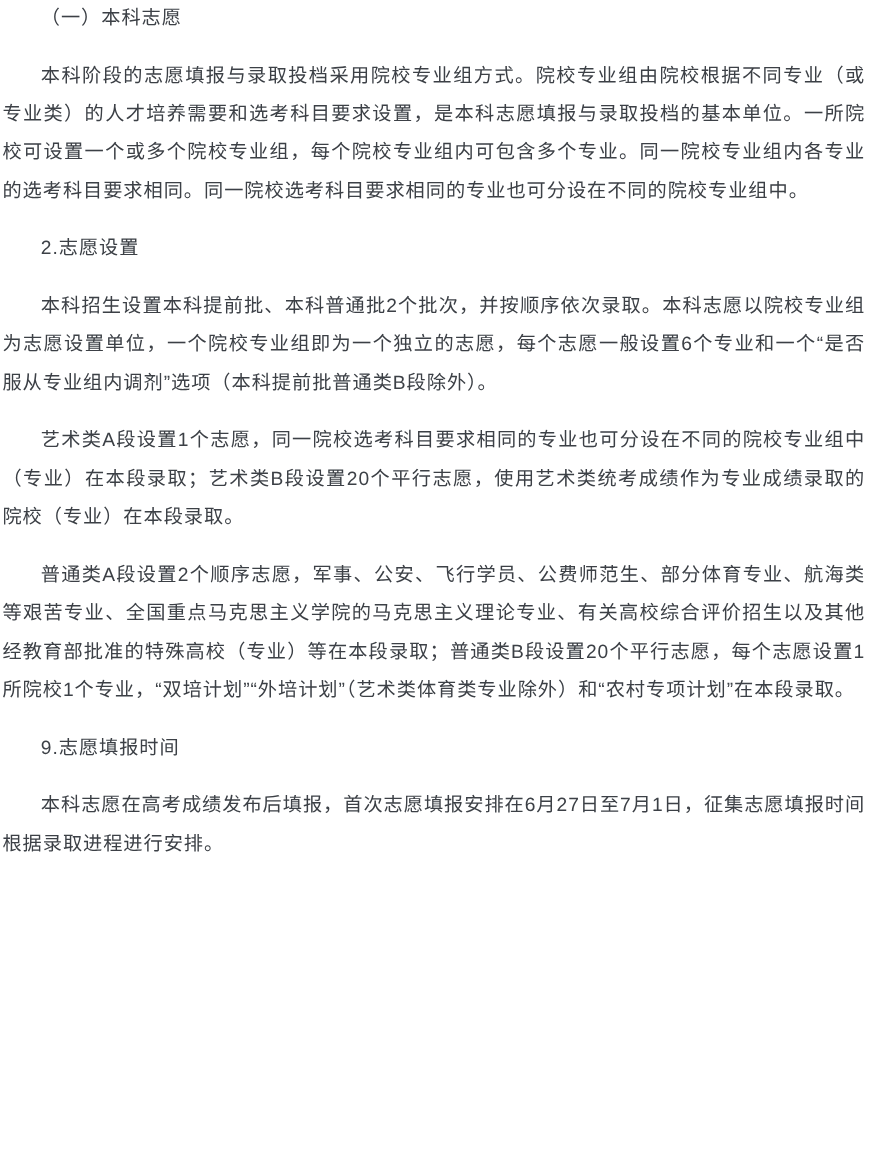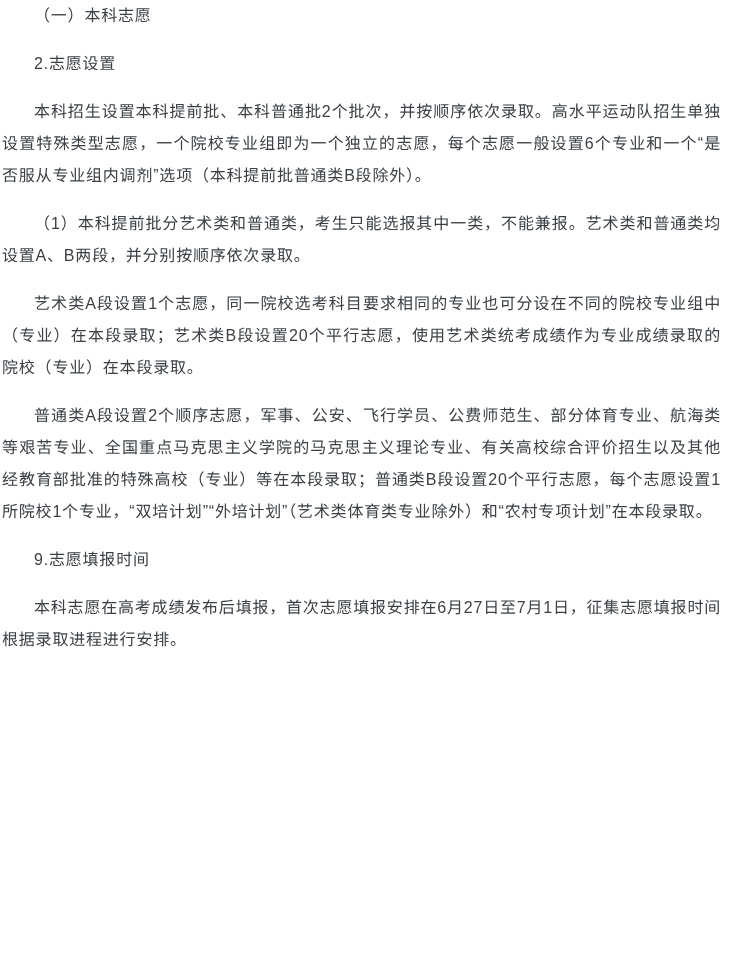--- a/index.html
+++ b/index.html
@@ -35,21 +35,21 @@
   .article p:last-child {
     margin-bottom: 0;
   }
 </style>
 </head>
 <body>
 
 <main class="article">
   <div id="blocks">
       <p class="subheading">（一）本科志愿</p>
+      <p class="paragraph">本科阶段的志愿填报与录取投档采用院校专业组方式。院校专业组由院校根据不同专业（或专业类）的人才培养需要和选考科目要求设置，是本科志愿填报与录取投档的基本单位。一所院校可设置一个或多个院校专业组，每个院校专业组内可包含多个专业。同一院校专业组内各专业的选考科目要求相同。同一院校选考科目要求相同的专业也可分设在不同的院校专业组中。</p>
       <p class="subheading">2.志愿设置</p>
-      <p class="paragraph">本科招生设置本科提前批、本科普通批2个批次，并按顺序依次录取。高水平运动队招生单独设置特殊类型志愿，一个院校专业组即为一个独立的志愿，每个志愿一般设置6个专业和一个“是否服从专业组内调剂”选项（本科提前批普通类B段除外）。</p>
-      <p class="paragraph">（1）本科提前批分艺术类和普通类，考生只能选报其中一类，不能兼报。艺术类和普通类均设置A、B两段，并分别按顺序依次录取。</p>
+      <p class="paragraph">本科招生设置本科提前批、本科普通批2个批次，并按顺序依次录取。本科志愿以院校专业组为志愿设置单位，一个院校专业组即为一个独立的志愿，每个志愿一般设置6个专业和一个“是否服从专业组内调剂”选项（本科提前批普通类B段除外）。</p>
       <p class="paragraph">艺术类A段设置1个志愿，同一院校选考科目要求相同的专业也可分设在不同的院校专业组中（专业）在本段录取；艺术类B段设置20个平行志愿，使用艺术类统考成绩作为专业成绩录取的院校（专业）在本段录取。</p>
       <p class="paragraph">普通类A段设置2个顺序志愿，军事、公安、飞行学员、公费师范生、部分体育专业、航海类等艰苦专业、全国重点马克思主义学院的马克思主义理论专业、有关高校综合评价招生以及其他经教育部批准的特殊高校（专业）等在本段录取；普通类B段设置20个平行志愿，每个志愿设置1所院校1个专业，“双培计划”“外培计划”（艺术类体育类专业除外）和“农村专项计划”在本段录取。</p>
       <p class="subheading">9.志愿填报时间</p>
       <p class="paragraph">本科志愿在高考成绩发布后填报，首次志愿填报安排在6月27日至7月1日，征集志愿填报时间根据录取进程进行安排。</p>
     </div>
 </main>
 
 </body></html>

